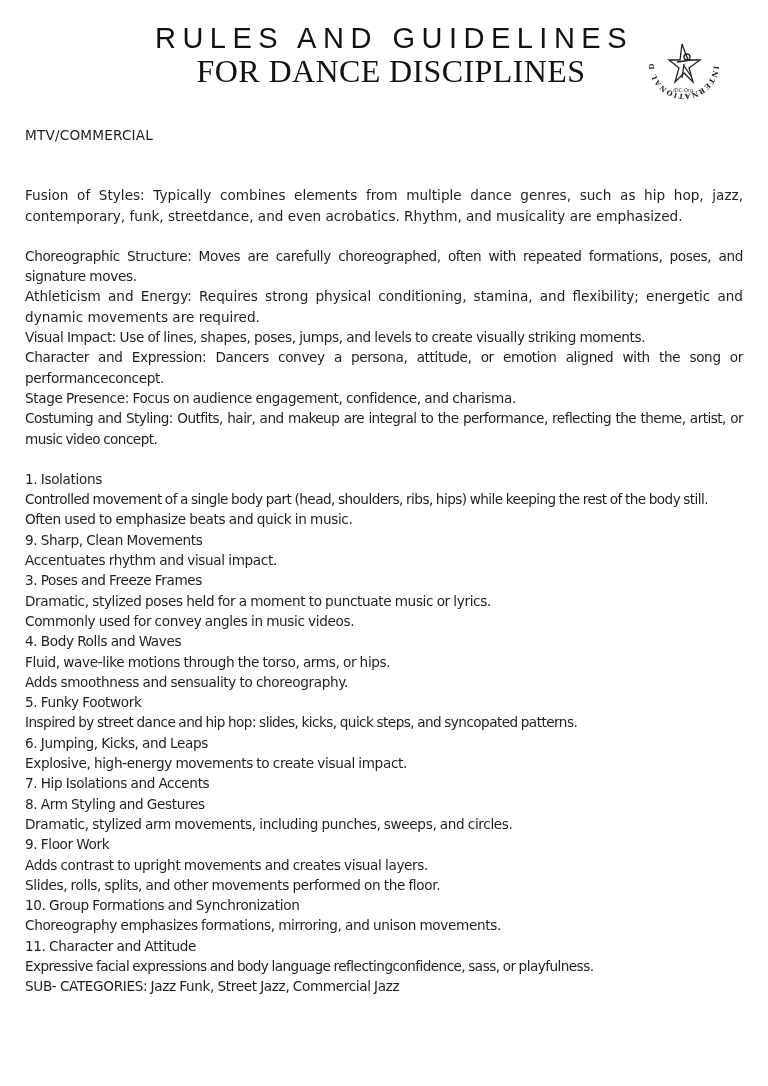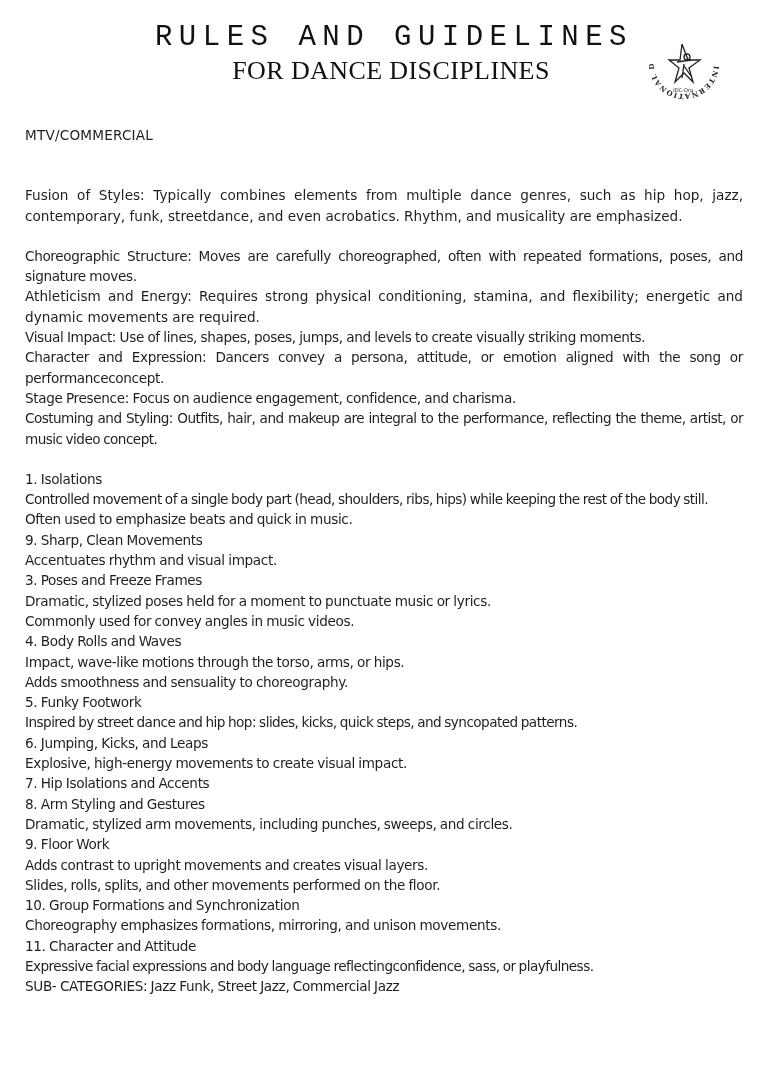--- a/index.html
+++ b/index.html
@@ -18,29 +18,29 @@
     .header {
       position: absolute;
       top: 20px;
       left: 0;
       width: 768px;
       text-align: center;
       font-family: "DejaVu Serif", "Liberation Serif", serif;
       color: #111;
     }
     .title-line1 {
-      font-family: Liberation Mono, monospace;
+      font-family: Liberation Sans, sans-serif;
       font-size: 29px;
       letter-spacing: 6.5px;
       line-height: 36px;
       margin-left: 20px;
     }
     .title-line2 {
       font-family: "Liberation Serif", serif;
-      font-size: 26px;
+      font-size: 32px;
       letter-spacing: 0.4px;
       line-height: 30px;
       margin-left: 14px;
     }
     .logo {
       position: absolute;
       top: 24px;
       left: 644px;
       width: 80px;
       height: 80px;
@@ -133,21 +133,21 @@
       <p class="para narrow">9. Sharp, Clean Movements</p>
       <p class="para narrow">Accentuates rhythm and visual impact.</p>
     </div>
     <div>
       <p class="para narrow">3. Poses and Freeze Frames</p>
       <p class="para narrow">Dramatic, stylized poses held for a moment to punctuate music or lyrics.</p>
       <p class="para narrow">Commonly used for convey angles in music videos.</p>
     </div>
     <div>
       <p class="para narrow">4. Body Rolls and Waves</p>
-      <p class="para narrow">Impact, wave-like motions through the torso, arms, or hips.</p>
+      <p class="para narrow">Fluid, wave-like motions through the torso, arms, or hips.</p>
       <p class="para narrow">Adds smoothness and sensuality to choreography.</p>
     </div>
     <div>
       <p class="para narrow">5. Funky Footwork</p>
       <p class="para narrower">Inspired by street dance and hip hop: slides, kicks, quick steps, and syncopated patterns.</p>
     </div>
     <div>
       <p class="para narrow">6. Jumping, Kicks, and Leaps</p>
       <p class="para narrow">Explosive, high-energy movements to create visual impact.</p>
     </div>

